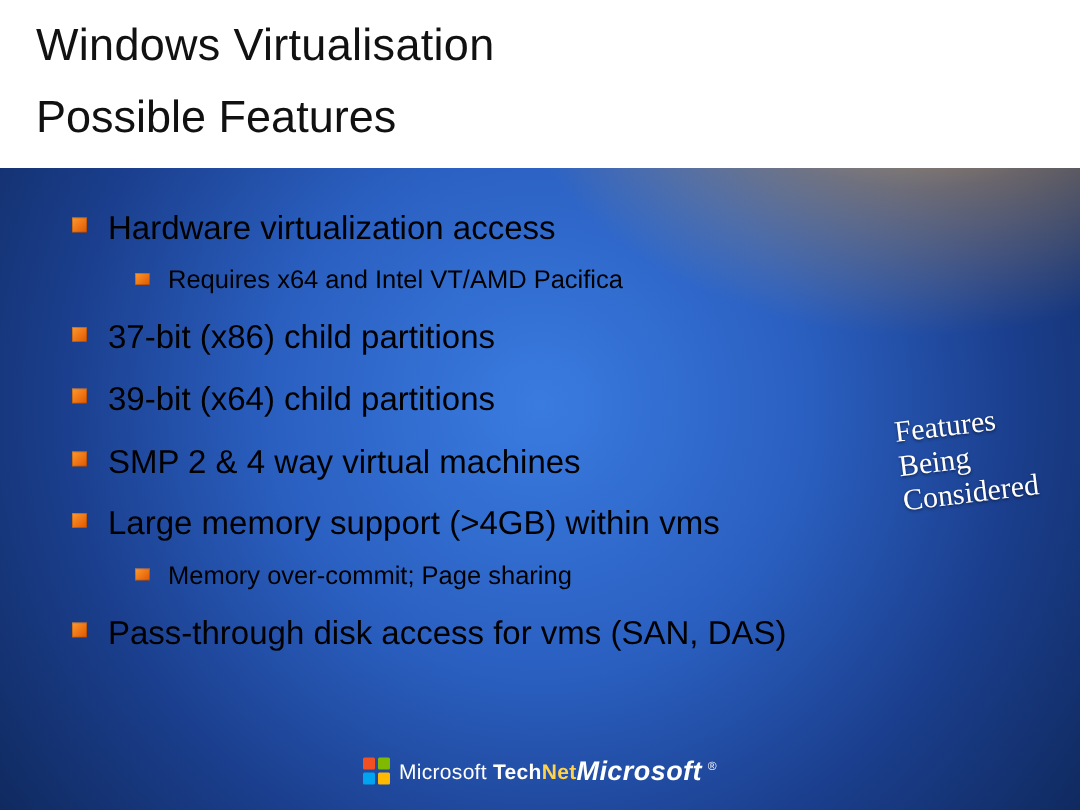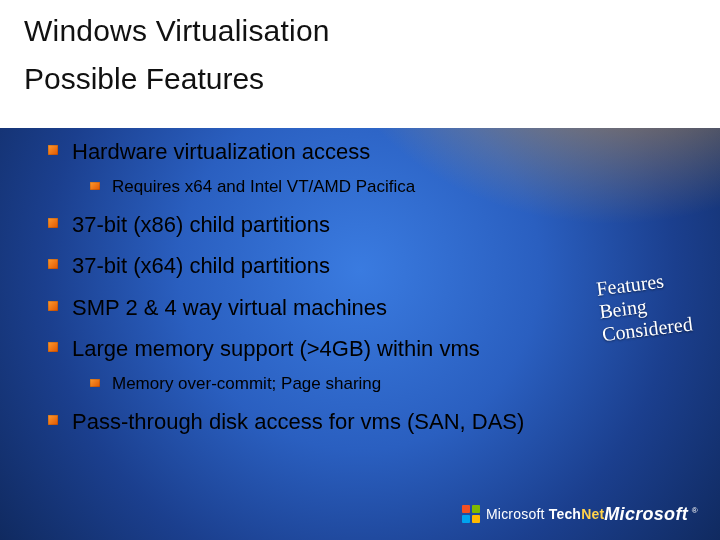--- a/index.html
+++ b/index.html
@@ -10,21 +10,21 @@
     height: 540px;
     background:
       radial-gradient(ellipse 900px 700px at 85% 0%, rgba(255,220,120,0.95) 0%, rgba(255,200,90,0.7) 8%, rgba(255,180,60,0.35) 18%, rgba(0,0,0,0) 32%),
       radial-gradient(circle at 50% 50%, #3a7be0 0%, #2a5fc0 40%, #1b3f8e 70%, #102a60 100%);
     color: #000;
   }
   .header {
     position: absolute;
     top: 0; left: 0; right: 0;
     background: #ffffff;
-    padding: 14px 24px 32px 24px;
+    padding: 14px 24px 16px 24px;
   }
   .title-line1 { font-size: 30px; font-weight: 400; color: #111; letter-spacing: 0.2px; }
   .title-line2 { font-size: 30px; font-weight: 400; color: #111; margin-top: 14px; }
   .content {
     position: absolute;
     top: 138px; left: 48px; right: 40px;
     color: #000;
   }
   .item { display: flex; align-items: flex-start; margin-bottom: 14px; }
   .sub { margin-left: 42px; margin-top: -4px; margin-bottom: 14px; }
@@ -50,21 +50,21 @@
     text-shadow: 0 1px 2px rgba(0,0,0,0.5);
     text-align: left;
     white-space: pre-line;
   }
   .footer {
     position: absolute;
     left: 0; right: 0; bottom: 0;
     height: 52px;
     display: flex;
     align-items: center;
-    justify-content: flex-end;
+    justify-content: center;
     padding: 0 22px;
   }
   .technet {
     display: flex; align-items: center; gap: 6px;
     color: #fff; font-size: 14px;
   }
   .flag {
     width: 18px; height: 18px; position: relative;
   }
   .flag span { position: absolute; width: 8px; height: 8px; border-radius: 1px; }
@@ -106,21 +106,21 @@
       </div>
     </div>
 
     <div class="item">
       <div class="bullet"></div>
       <div class="txt">37-bit (x86) child partitions</div>
     </div>
 
     <div class="item">
       <div class="bullet"></div>
-      <div class="txt">37-bit (x64) child partitions</div>
+      <div class="txt">39-bit (x64) child partitions</div>
     </div>
 
     <div class="item">
       <div class="bullet"></div>
       <div class="txt">SMP 2 &amp; 4 way virtual machines</div>
     </div>
 
     <div class="item">
       <div class="bullet"></div>
       <div class="txt">Large memory support (&gt;4GB) within vms</div>

